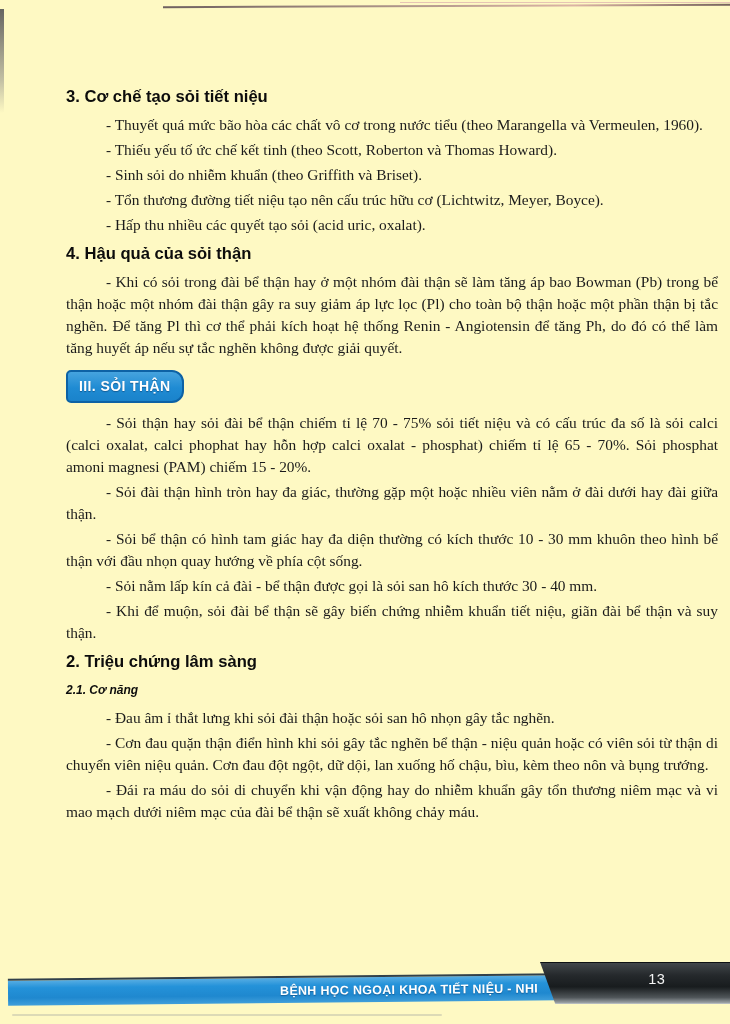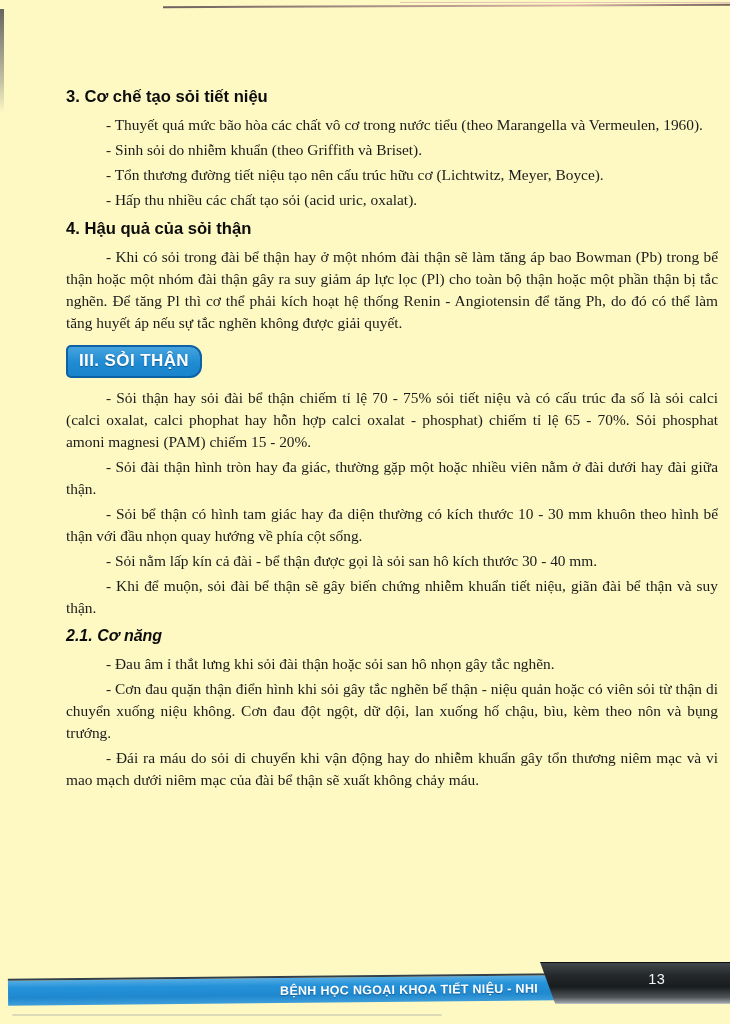--- a/index.html
+++ b/index.html
@@ -36,35 +36,35 @@
     font-size:15.4px; line-height:22px;
   }
   .h-main {
     font-family:"Liberation Sans", sans-serif;
     font-weight:bold; font-size:16.6px; line-height:22px;
     color:#0c0c0c; margin:7px 0 6px;
   }
   .h-main.first { margin-top:0; }
   .h-sub {
     font-family:"Liberation Sans", sans-serif;
-    font-weight:bold; font-style:italic; font-size:16px; line-height:22px;
+    font-weight:bold; font-style:italic; font-size:12px; line-height:22px;
     color:#0c0c0c; margin:6px 0 6px;
   }
   .para {
     margin:0 0 3px; text-align:justify; text-indent:40px;
   }
   .banner {
     display:inline-block;
     margin:8px 0 9px;
     padding:3px 11px 4px;
     background:linear-gradient(180deg,#46a3de 0%, #1f8bd3 55%, #1a83cb 100%);
     border:2px solid #0d62a5;
     border-radius:5px 12px 12px 5px;
     font-family:"Liberation Sans", sans-serif;
-    font-weight:bold; font-size:17px; letter-spacing:.4px;
+    font-weight:bold; font-size:14px; letter-spacing:.4px;
     color:#ffffff;
     text-shadow:0 1px 1px rgba(0,40,80,.45);
   }
   
   .footer-bar {
     position:absolute; left:8px; top:976px; width:552px; height:27px;
     background:linear-gradient(180deg,#57ade3 0%, #2492d9 30%, #1f88cf 70%, #3f9eda 100%);
     border-top:2px solid #31404a;
     transform:rotate(-0.55deg);
     text-align:right;
@@ -95,40 +95,42 @@
 
   <div class="top-edge-tint"></div>
   <div class="top-edge-line"></div>
   <div class="left-edge-shadow"></div>
   <div class="bottom-smudge"></div>
 
   <div class="content">
 
     <div class="h-main first">3. Cơ chế tạo sỏi tiết niệu</div>
     <p class="para">- Thuyết quá mức bão hòa các chất vô cơ trong nước tiểu (theo Marangella và Vermeulen, 1960).</p>
+    <p class="para">- Thiếu yếu tố ức chế kết tinh (theo Scott, Roberton và Thomas Howard).</p>
     <p class="para">- Sinh sỏi do nhiễm khuẩn (theo Griffith và Briset).</p>
     <p class="para">- Tổn thương đường tiết niệu tạo nên cấu trúc hữu cơ (Lichtwitz, Meyer, Boyce).</p>
-    <p class="para">- Hấp thu nhiều các chất tạo sỏi (acid uric, oxalat).</p>
+    <p class="para">- Hấp thu nhiều các quyết tạo sỏi (acid uric, oxalat).</p>
 
     <div class="h-main">4. Hậu quả của sỏi thận</div>
     <p class="para">- Khi có sỏi trong đài bể thận hay ở một nhóm đài thận sẽ làm tăng áp bao Bowman (Pb) trong bể thận hoặc một nhóm đài thận gây ra suy giảm áp lực lọc (Pl) cho toàn bộ thận hoặc một phần thận bị tắc nghẽn. Để tăng Pl thì cơ thể phải kích hoạt hệ thống Renin - Angiotensin để tăng Ph, do đó có thể làm tăng huyết áp nếu sự tắc nghẽn không được giải quyết.</p>
 
     <div>
       <span class="banner">III. SỎI THẬN</span>
     </div>
 
     <p class="para">- Sỏi thận hay sỏi đài bể thận chiếm tỉ lệ 70 - 75% sỏi tiết niệu và có cấu trúc đa số là sỏi calci (calci oxalat, calci phophat hay hỗn hợp calci oxalat - phosphat) chiếm tỉ lệ 65 - 70%. Sỏi phosphat amoni magnesi (PAM) chiếm 15 - 20%.</p>
     <p class="para">- Sỏi đài thận hình tròn hay đa giác, thường gặp một hoặc nhiều viên nằm ở đài dưới hay đài giữa thận.</p>
     <p class="para">- Sỏi bể thận có hình tam giác hay đa diện thường có kích thước 10 - 30 mm khuôn theo hình bể thận với đầu nhọn quay hướng về phía cột sống.</p>
     <p class="para">- Sỏi nằm lấp kín cả đài - bể thận được gọi là sỏi san hô kích thước 30 - 40 mm.</p>
     <p class="para">- Khi để muộn, sỏi đài bể thận sẽ gây biến chứng nhiễm khuẩn tiết niệu, giãn đài bể thận và suy thận.</p>
 
+    <div class="h-main">2. Triệu chứng lâm sàng</div>
     <div class="h-sub">2.1. Cơ năng</div>
     <p class="para">- Đau âm ỉ thắt lưng khi sỏi đài thận hoặc sỏi san hô nhọn gây tắc nghẽn.</p>
-    <p class="para">- Cơn đau quặn thận điển hình khi sỏi gây tắc nghẽn bể thận - niệu quản hoặc có viên sỏi từ thận di chuyển xuống niệu không. Cơn đau đột ngột, dữ dội, lan xuống hố chậu, bìu, kèm theo nôn và bụng trướng.</p>
+    <p class="para">- Cơn đau quặn thận điển hình khi sỏi gây tắc nghẽn bể thận - niệu quản hoặc có viên sỏi từ thận di chuyển viên niệu quản. Cơn đau đột ngột, dữ dội, lan xuống hố chậu, bìu, kèm theo nôn và bụng trướng.</p>
     <p class="para">- Đái ra máu do sỏi di chuyển khi vận động hay do nhiễm khuẩn gây tổn thương niêm mạc và vi mao mạch dưới niêm mạc của đài bể thận sẽ xuất không chảy máu.</p>
 
   </div>
 
   <div class="footer-bar">
     <span>BỆNH HỌC NGOẠI KHOA TIẾT NIỆU - NHI</span>
   </div>
   <div class="footer-page-tab">
     <span class="footer-page-num">13</span>
   </div>

